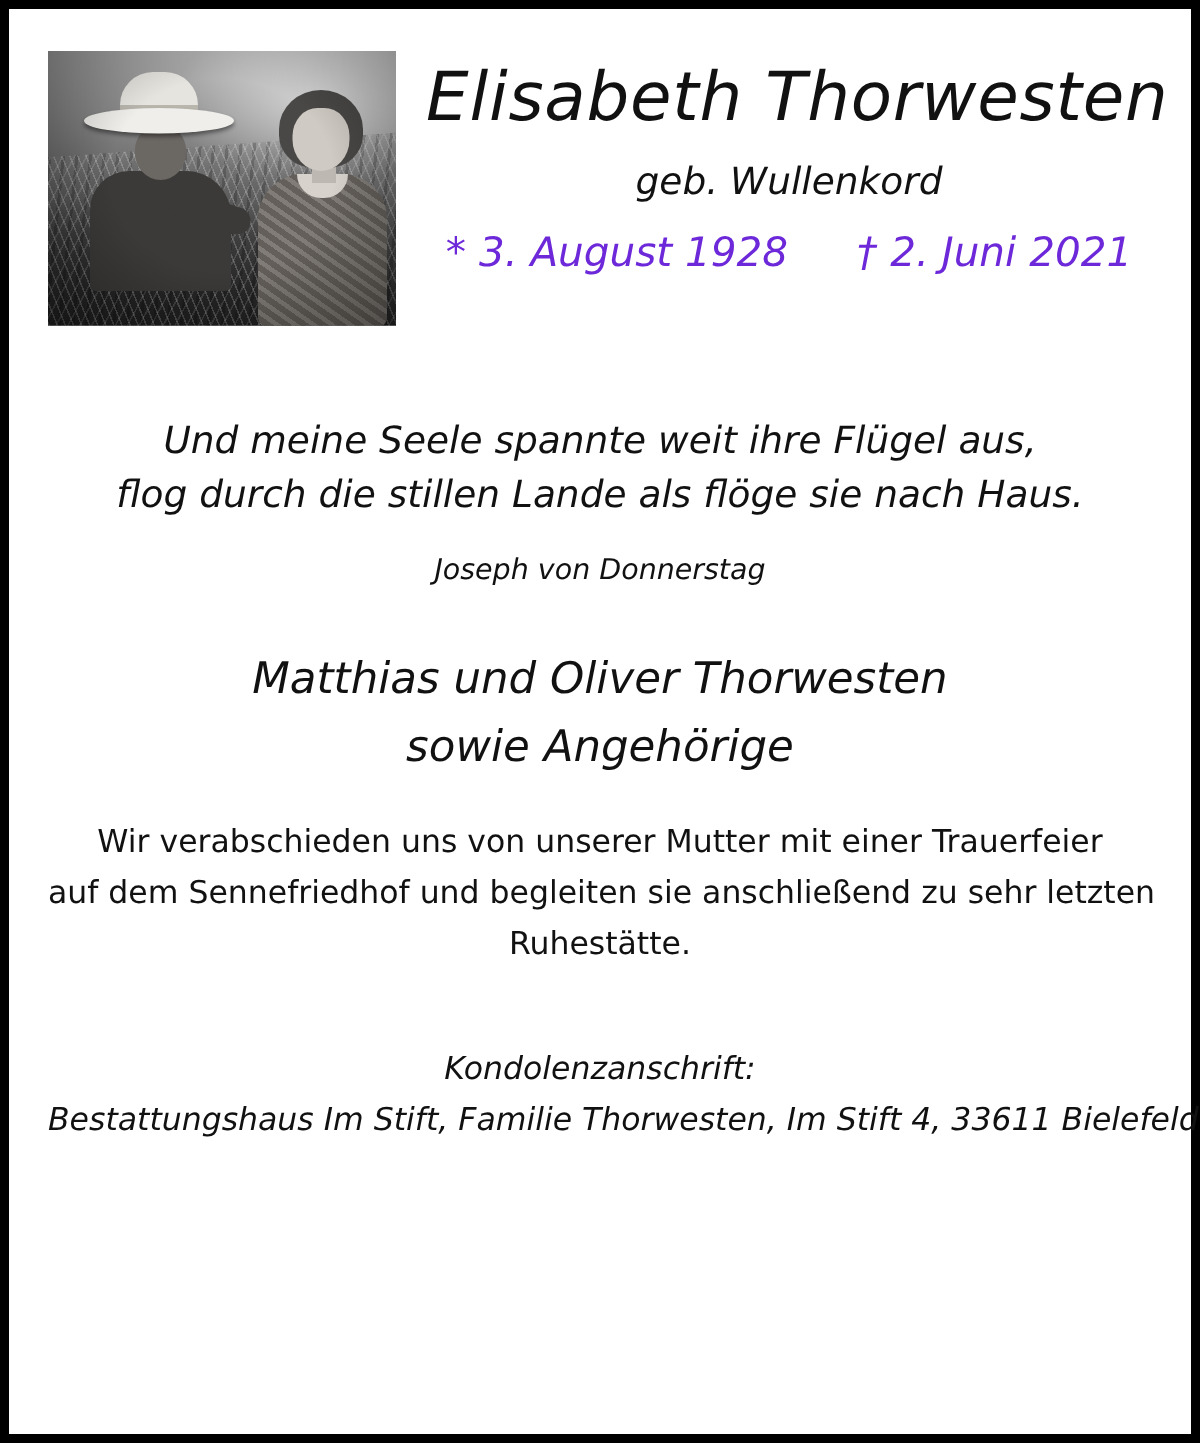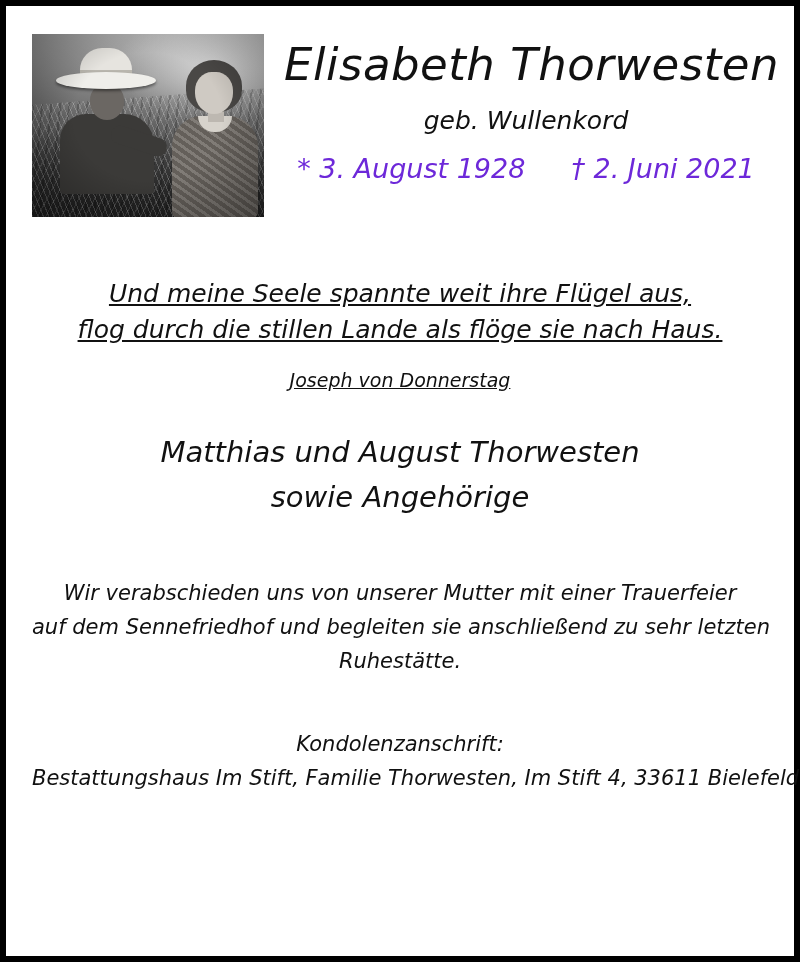--- a/index.html
+++ b/index.html
@@ -202,21 +202,20 @@
   }
 
   
   .poem {
     margin-top: 58px;
     text-align: center;
     font-style: italic;
     font-size: 25px;
     line-height: 1.45;
     color: #111111;
-    text-decoration: underline;
   }
   .poem-line { white-space: nowrap; }
   .poem-author {
     margin-top: 18px;
     font-style: italic;
     font-size: 19px;
   }
 
   
   .mourn {
@@ -230,23 +229,22 @@
     margin-top: 36px;
     text-align: center;
     font-style: italic;
     font-size: 29px;
     line-height: 1.55;
     color: #111111;
   }
 
   
   .ceremony {
-    margin-top: 56px;
-    text-align: center;
-    font-style: italic;
+    margin-top: 24px;
+    text-align: center;
     font-size: 21px;
     line-height: 1.62;
     color: #111111;
   }
   .ceremony .cl { white-space: nowrap; }
 
   
   .condolence {
     margin-top: 50px;
     text-align: center;
@@ -298,21 +296,21 @@
     </div>
 
     <div class="poem">
       <div class="poem-line">Und meine Seele spannte weit ihre Flügel aus,</div>
       <div class="poem-line">flog durch die stillen Lande als flöge sie nach Haus.</div>
       <div class="poem-author">Joseph von Donnerstag</div>
     </div>
 
 
     <div class="family">
-      <div>Matthias und August Thorwesten</div>
+      <div>Matthias und Oliver Thorwesten</div>
       <div>sowie Angehörige</div>
     </div>
 
     <div class="ceremony">
       <div class="cl">Wir verabschieden uns von unserer Mutter mit einer Trauerfeier</div>
       <div class="cl">auf dem Sennefriedhof und begleiten sie anschließend zu sehr letzten</div>
       <div class="cl">Ruhestätte.</div>
     </div>
 
     <div class="condolence">

